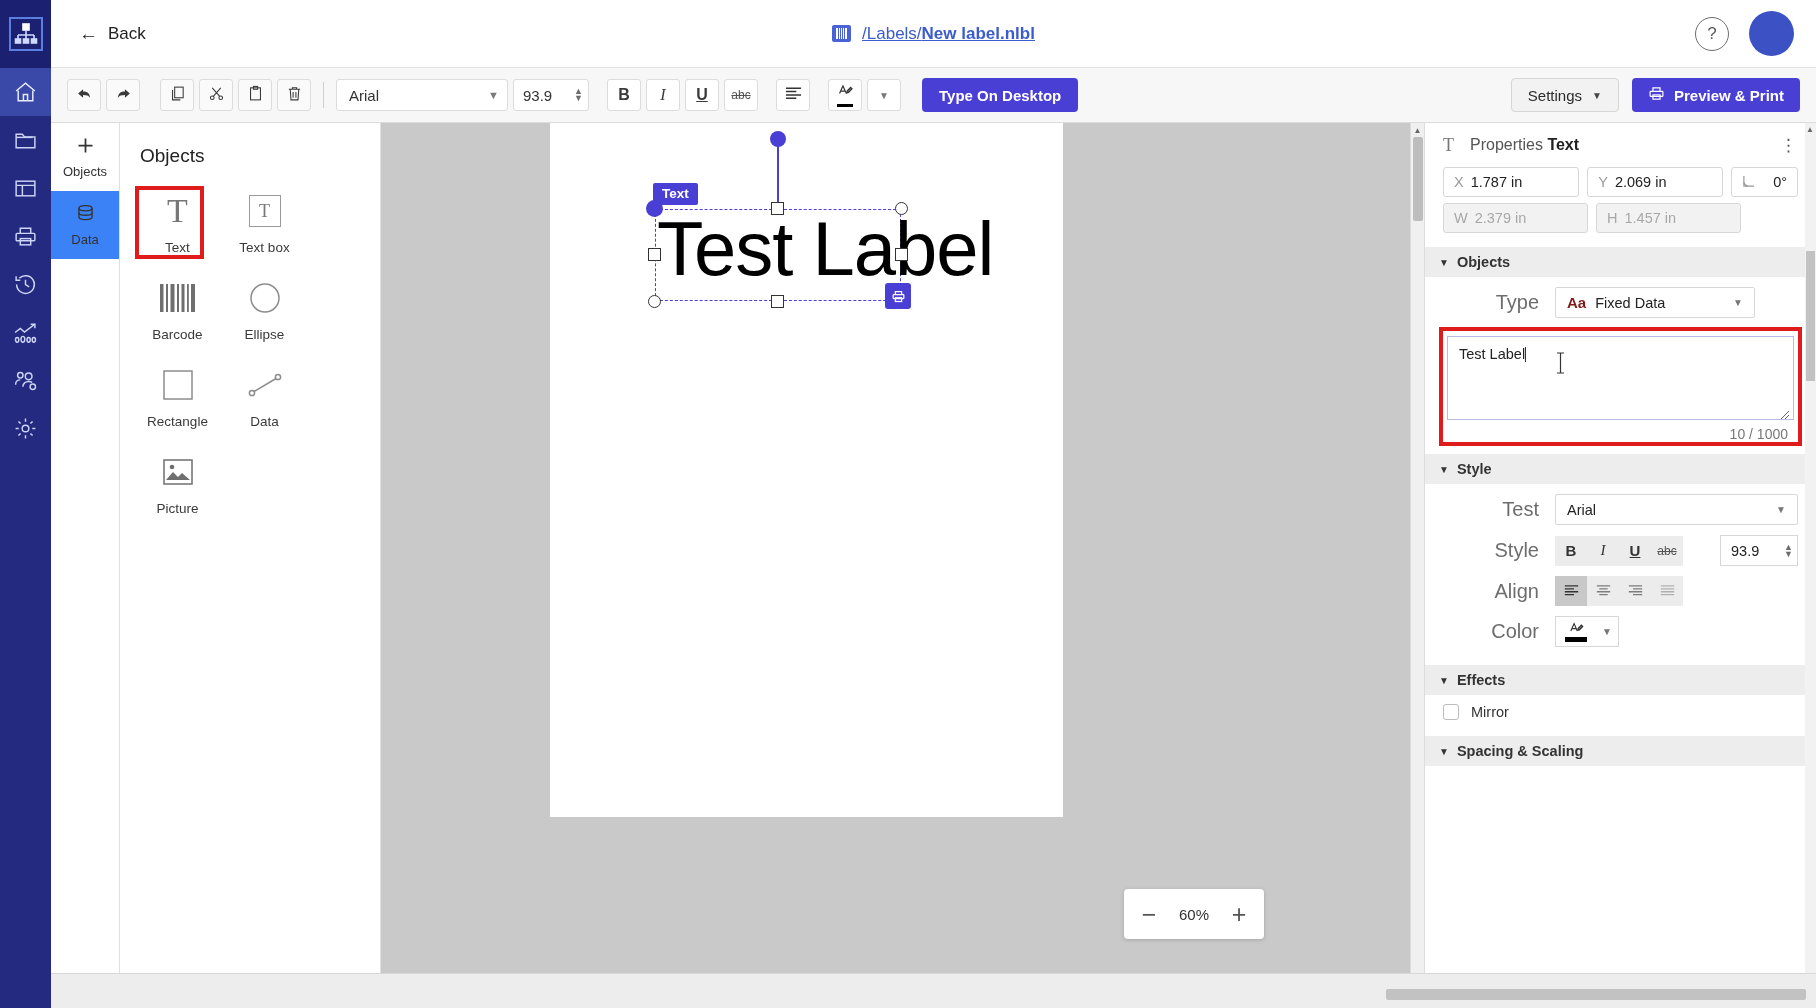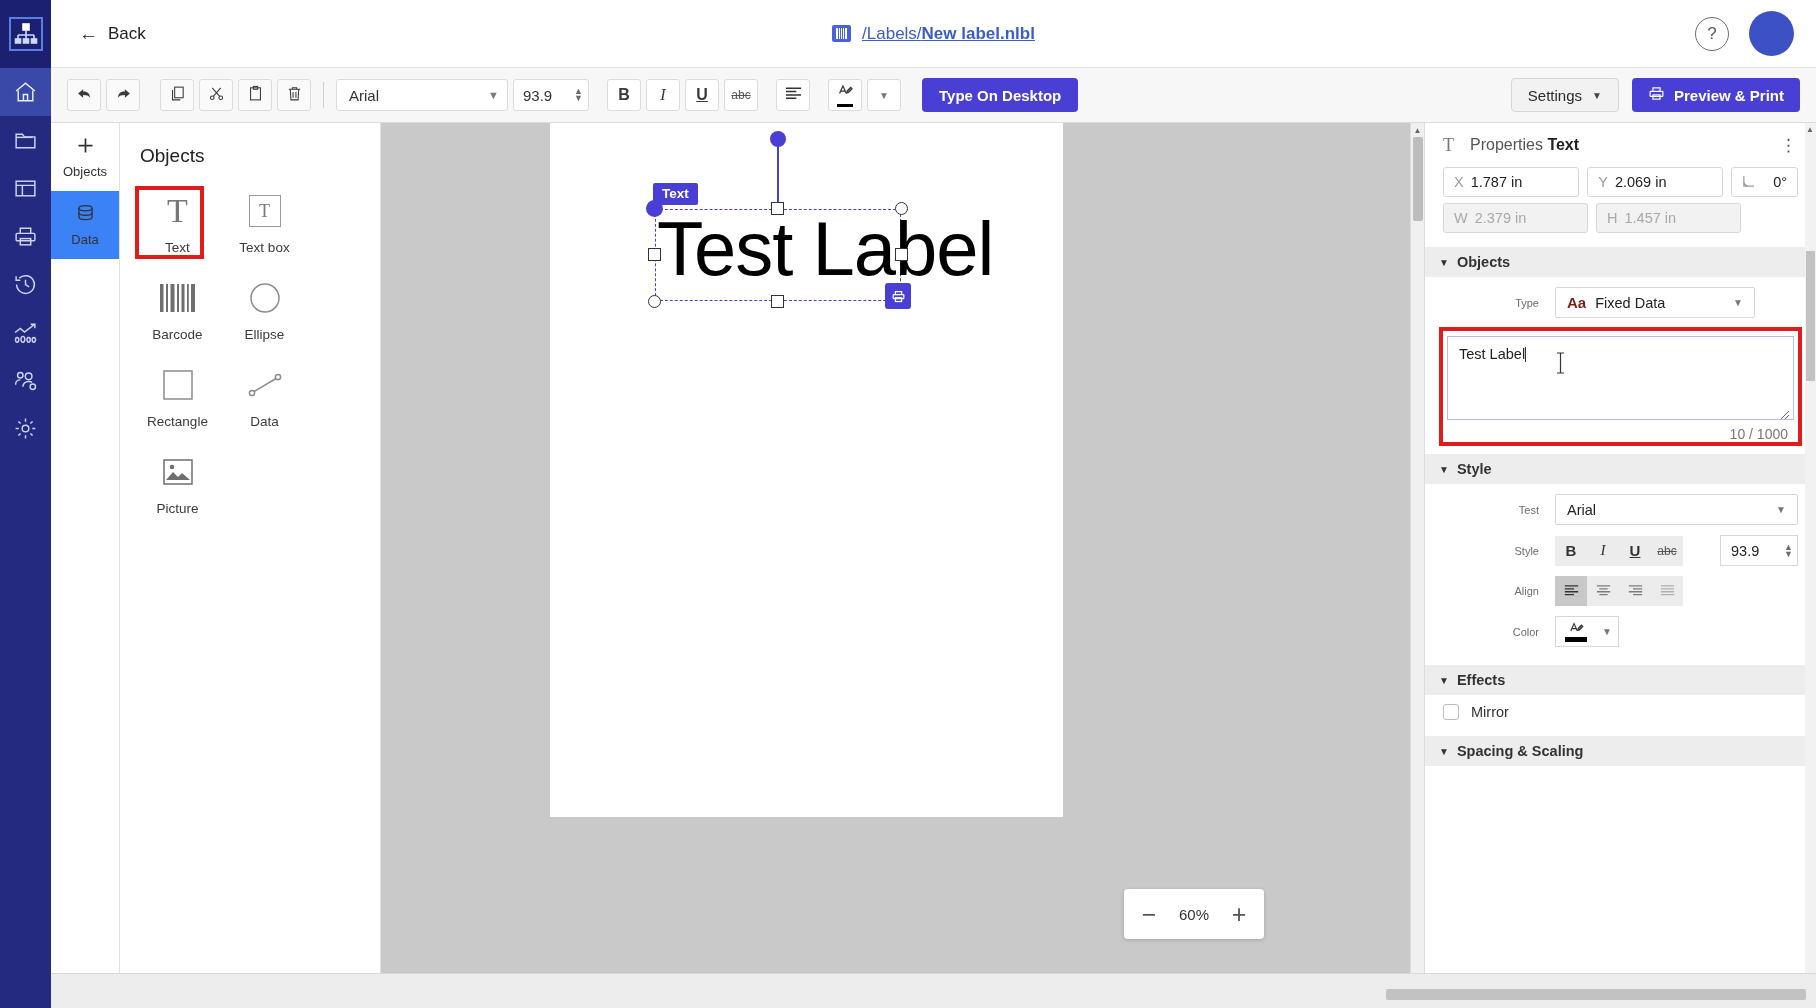--- a/index.html
+++ b/index.html
@@ -214,21 +214,21 @@
   .fld.w145 { width:145px; }
   .fld.rot { width:70px; justify-content:space-between; }
 
   .sect-hd {
     background:#ededed; height:30px; display:flex; align-items:center; gap:8px;
     padding:0 14px; font-size:14.5px; font-weight:bold; color:#333; cursor:pointer;
     margin-top:8px;
   }
   .sect-hd .tri { font-size:10px; }
   .row { display:flex; align-items:center; padding:10px 18px 0 0; }
-  .row .lab { width:130px; text-align:right; padding-right:16px; font-size:11px; color:#6d6d6d; }
+  .row .lab { width:130px; text-align:right; padding-right:16px; font-size:20px; color:#6d6d6d; }
   .sel-ctl {
     flex:1; height:31px; border:1px solid #d7d7d7; border-radius:2px; display:flex;
     align-items:center; padding:0 0 0 11px; font-size:14.5px; color:#222; gap:9px; cursor:pointer;
   }
   .sel-ctl .caret { margin-left:auto; padding-right:11px; color:#777; font-size:10px; }
   .aa { color:#7f1d1d; font-weight:bold; font-size:15px; }
 
   .ta-zone { position:relative; margin:9px 14px 0; padding:9px 8px 4px; }
   .ta-zone::before{
     content:""; position:absolute; inset:0; border:4px solid #e01b1b; pointer-events:none;

